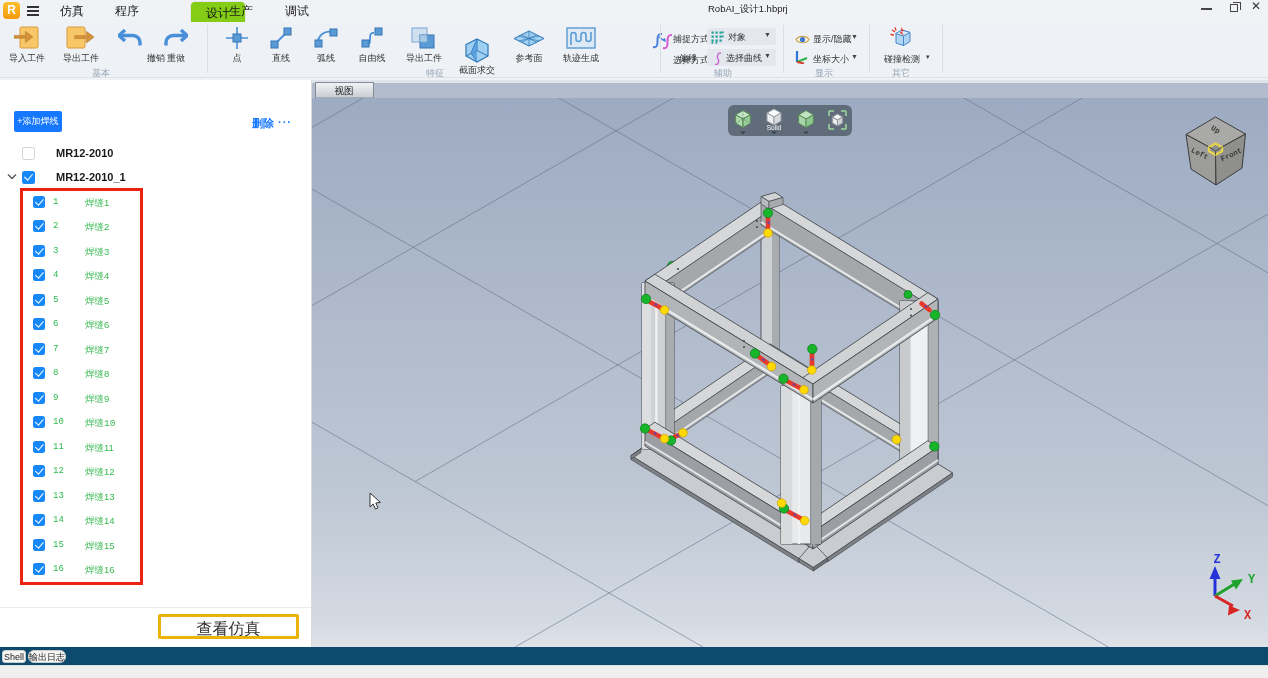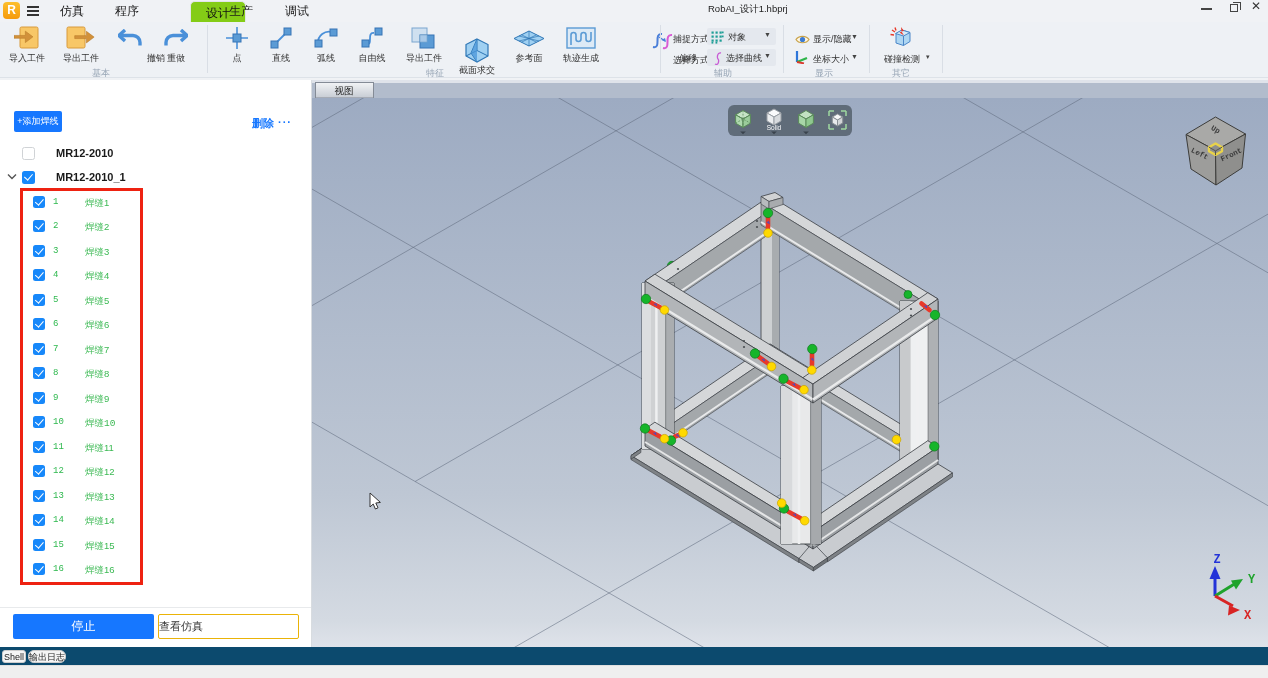--- a/index.html
+++ b/index.html
@@ -31,21 +31,21 @@
 .cb.off{background:#fff;border:1px solid #d0d3d6;}
 .cb.on{background:#1788fa;}
 .cb.on:after{content:"";position:absolute;left:4px;top:1.2px;width:4px;height:7px;border:solid #fff;border-width:0 1.8px 1.8px 0;transform:rotate(41deg);}
 .cb.sm{width:12px;height:12px;}
 .cb.sm:after{left:3.6px;top:1px;width:3.8px;height:6.6px;}
 .tlabel{position:absolute;font-size:11px;font-weight:bold;color:#1a1a1a;}
 .inum{position:absolute;font-size:9px;font-family:"Liberation Mono",monospace;color:#2eb84e;}
 .ilbl{position:absolute;font-size:9.5px;color:#3bb953;}
 #redbox{position:absolute;left:20px;top:108px;width:123px;height:397px;border:3px solid #ee2211;}
 #stopbtn{position:absolute;left:13px;top:534px;width:141px;height:25px;background:#1677ff;color:#fff;font-size:12px;text-align:center;line-height:25px;border-radius:2px;}
-#simbtn{position:absolute;left:158px;top:534px;width:141px;height:25px;background:#fff;border:1px solid #eab308;color:#333;font-size:11px;text-align:left;line-height:23px;border-radius:2px;}
+#simbtn{position:absolute;left:158px;top:534px;width:141px;height:25px;background:#fff;border:3px solid #eab308;color:#333;font-size:16px;text-align:center;line-height:23px;border-radius:2px;}
 #btnsep{position:absolute;left:0;top:527px;width:311px;height:1px;background:#e8eaec;}
 #statusbar{position:absolute;left:0;top:647px;width:1268px;height:19px;background:#0c4a6e;border-bottom:1px solid #e0e0e0;}
 .stab{position:absolute;top:3px;height:13px;background:#f5f5f5;border:1px solid #ccc;border-radius:3px;font-size:9px;color:#222;line-height:13px;text-align:center;white-space:nowrap;}
 #bottomstrip{position:absolute;left:0;top:666px;width:1268px;height:12px;background:#efefef;}
 #viewport{position:absolute;left:312px;top:80px;width:956px;height:568px;}
 </style></head>
 <body>
 <div id="titlebar">
  <div id="rlogo">R</div>
     <div id="hamb"></div>
@@ -301,21 +301,20 @@
       <div class="ilbl" style="left:85px;top:435px;">焊缝14</div>
       <div class="cb on sm" style="left:33px;top:459px;"></div>
       <div class="inum" style="left:53px;top:460px;">15</div>
       <div class="ilbl" style="left:85px;top:460px;">焊缝15</div>
       <div class="cb on sm" style="left:33px;top:483px;"></div>
       <div class="inum" style="left:53px;top:484px;">16</div>
       <div class="ilbl" style="left:85px;top:484px;">焊缝16</div>
     </div>
  <div id="redbox"></div>
  <div id="btnsep"></div>
- <div id="stopbtn">停止</div>
  <div id="simbtn">查看仿真</div>
 </div>
 <div id="viewport"><svg xmlns="http://www.w3.org/2000/svg" width="956" height="568" viewBox="312 80 956 568">
       <defs>
         <linearGradient id="bg" x1="0" y1="0" x2="0" y2="1">
           <stop offset="0" stop-color="#9dabc2"></stop>
           <stop offset="0.72" stop-color="#bec7d4"></stop>
           <stop offset="0.95" stop-color="#d4dae2"></stop>
           <stop offset="1" stop-color="#dfe3ea"></stop>
         </linearGradient>

